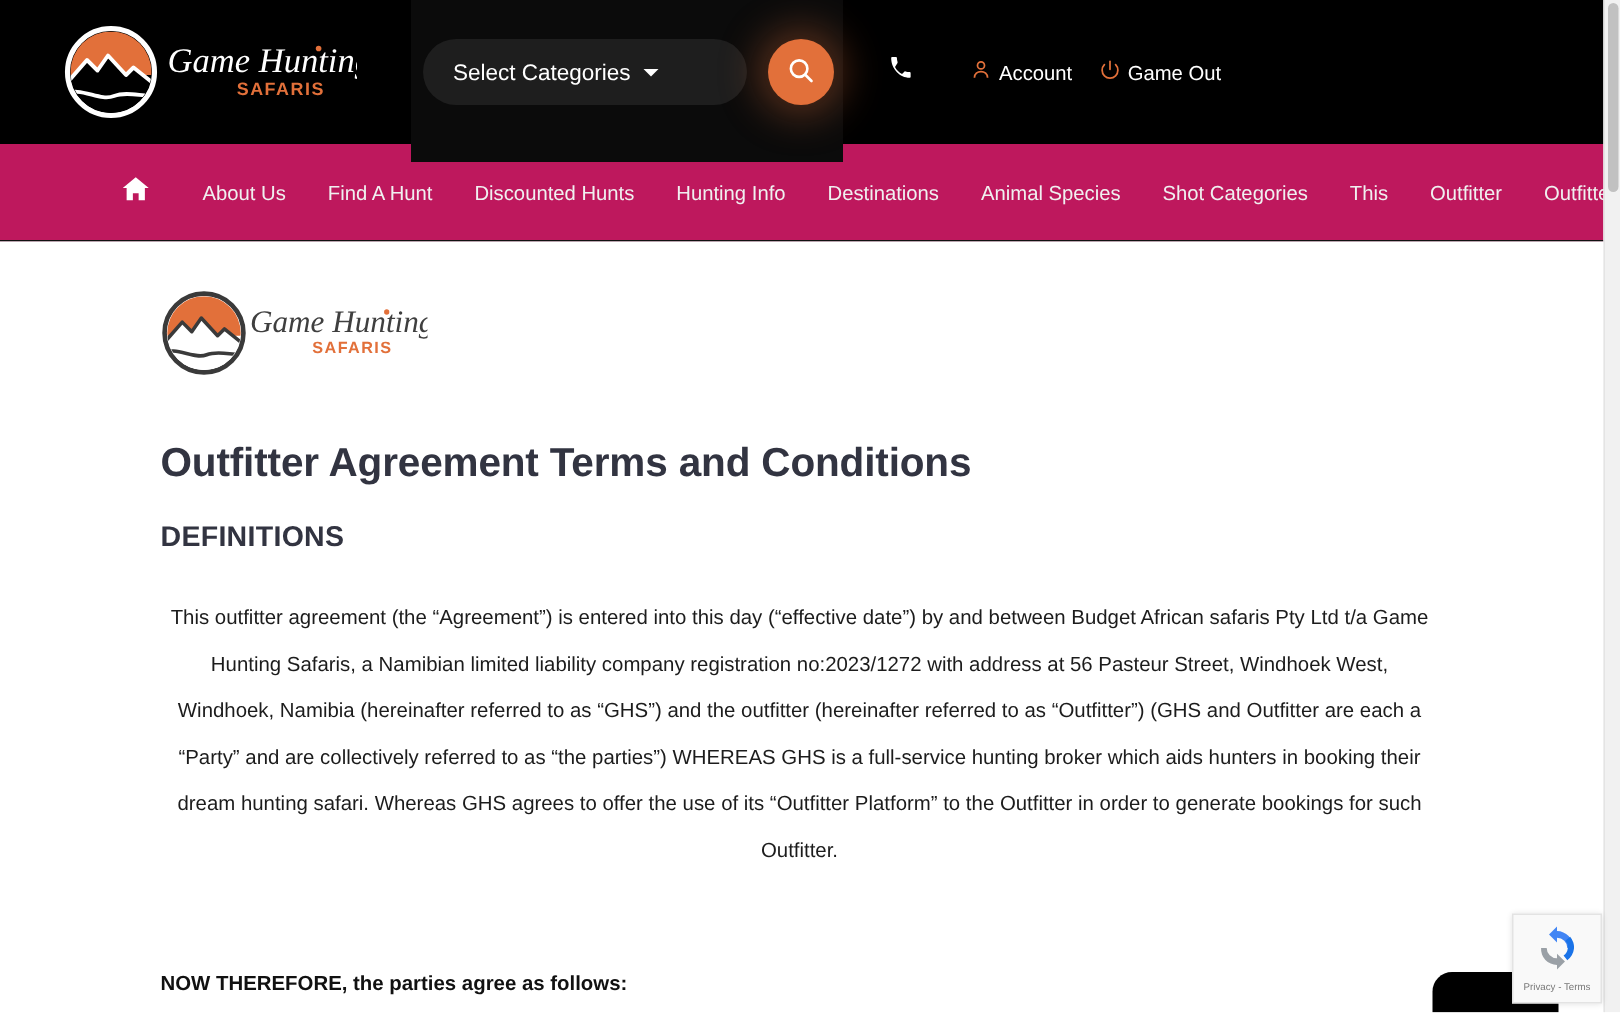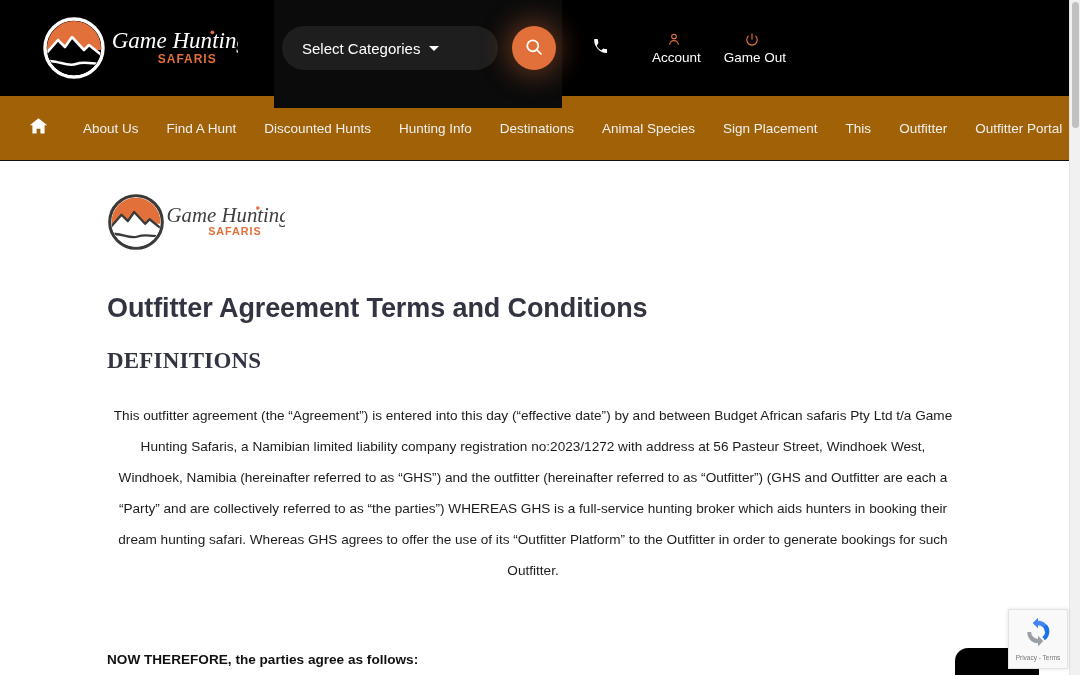--- a/index.html
+++ b/index.html
@@ -76,31 +76,30 @@
     gap: 0px;
   }
   .phone-icon { display:flex; align-items:center; margin-right: 38px; }
   .acct-link {
     display: flex; align-items: center;
     color: #ffffff; font-size: 13.5px;
     text-decoration: none;
     margin-right: 18px;
     cursor: pointer;
     white-space: nowrap;
-    flex-direction: column;
   }
   .acct-link .lbl { margin-left: 5px; }
 
   
   .navbar {
     height: 65px;
-    background: #a16207;
+    background: #be185d;
     display: flex;
     align-items: center;
-    padding-left: 28px;
+    padding-left: 80px;
     width: 1069px;
     border-bottom: 1px solid #111;
   }
   .nav-home { margin-right: 34px; display: flex; align-items: center; cursor: pointer; }
   .nav-item {
     color: #f0f0f0;
     font-size: 13.5px;
     text-decoration: none;
     margin-right: 28px;
     white-space: nowrap;
@@ -125,26 +124,26 @@
   h1.page-title {
     font-size: 27px;
     font-weight: bold;
     color: #323441;
     margin: 0 0 24px 0;
     letter-spacing: -0.1px;
     font-family: "Liberation Sans", sans-serif;
   }
 
   h2.section-head {
-    font-size: 23px;
+    font-size: 19px;
     font-weight: bold;
     color: #323441;
     margin: 0 0 26px 0;
     letter-spacing: 0.2px;
-    font-family: Liberation Serif, serif;
+    font-family: Liberation Sans, sans-serif;
   }
 
   p.body-para {
     font-size: 13.6px;
     color: #1c1c1c;
     line-height: 31px;
     margin: 0 0 58px 0;
     text-align: center;
     font-family: "Liberation Sans", sans-serif;
   }
@@ -287,21 +286,21 @@
           <path d="M12 2.6 1.6 11.1h3.1V21h5.0v-5.7h4.6V21h5.0v-9.9h3.1z"></path>
         </svg>
       </span>
     </a>
     <a class="nav-item" href="#">About Us</a>
     <a class="nav-item" href="#">Find A Hunt</a>
     <a class="nav-item" href="#">Discounted Hunts</a>
     <a class="nav-item" href="#">Hunting Info</a>
     <a class="nav-item" href="#">Destinations</a>
     <a class="nav-item" href="#">Animal Species</a>
-    <a class="nav-item" href="#">Sign Placement</a>
+    <a class="nav-item" href="#">Shot Categories</a>
     <a class="nav-item" href="#">This</a>
     <a class="nav-item" href="#">Outfitter</a>
     <a class="nav-item" href="#">Outfitter Portal</a>
 
   </div>
 
   <div class="content">
     <div class="content-inner">
 
       <div class="body-logo">

